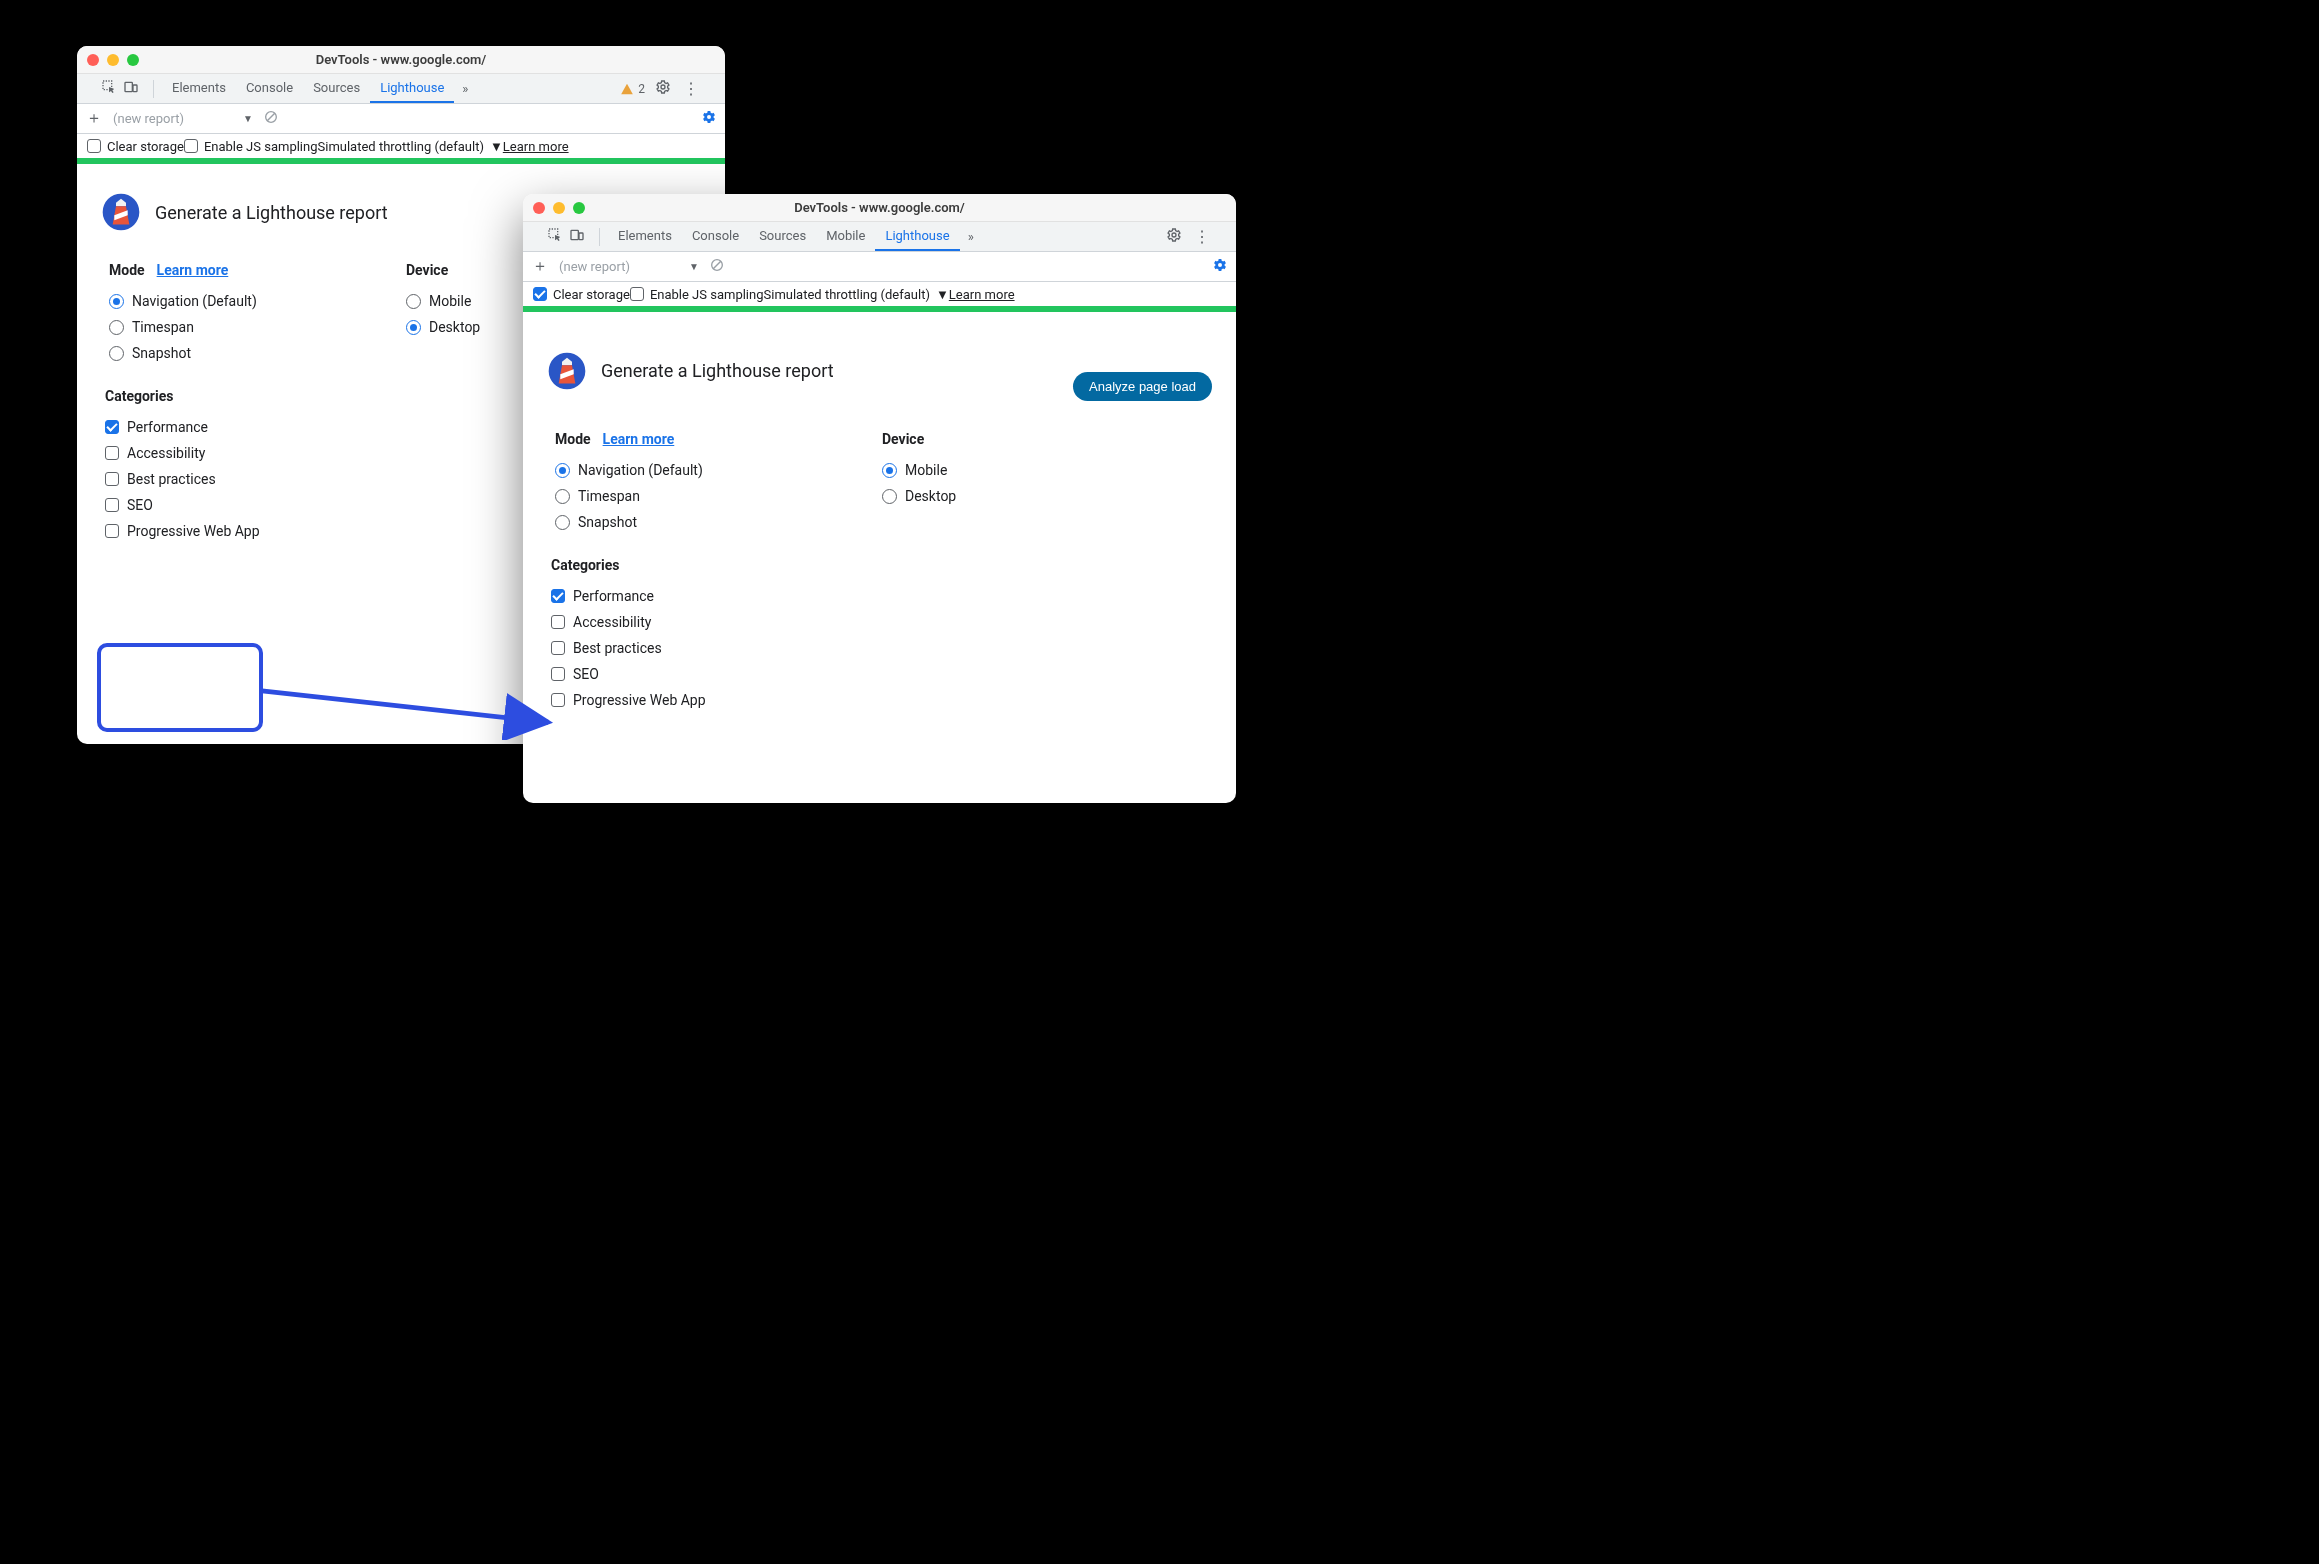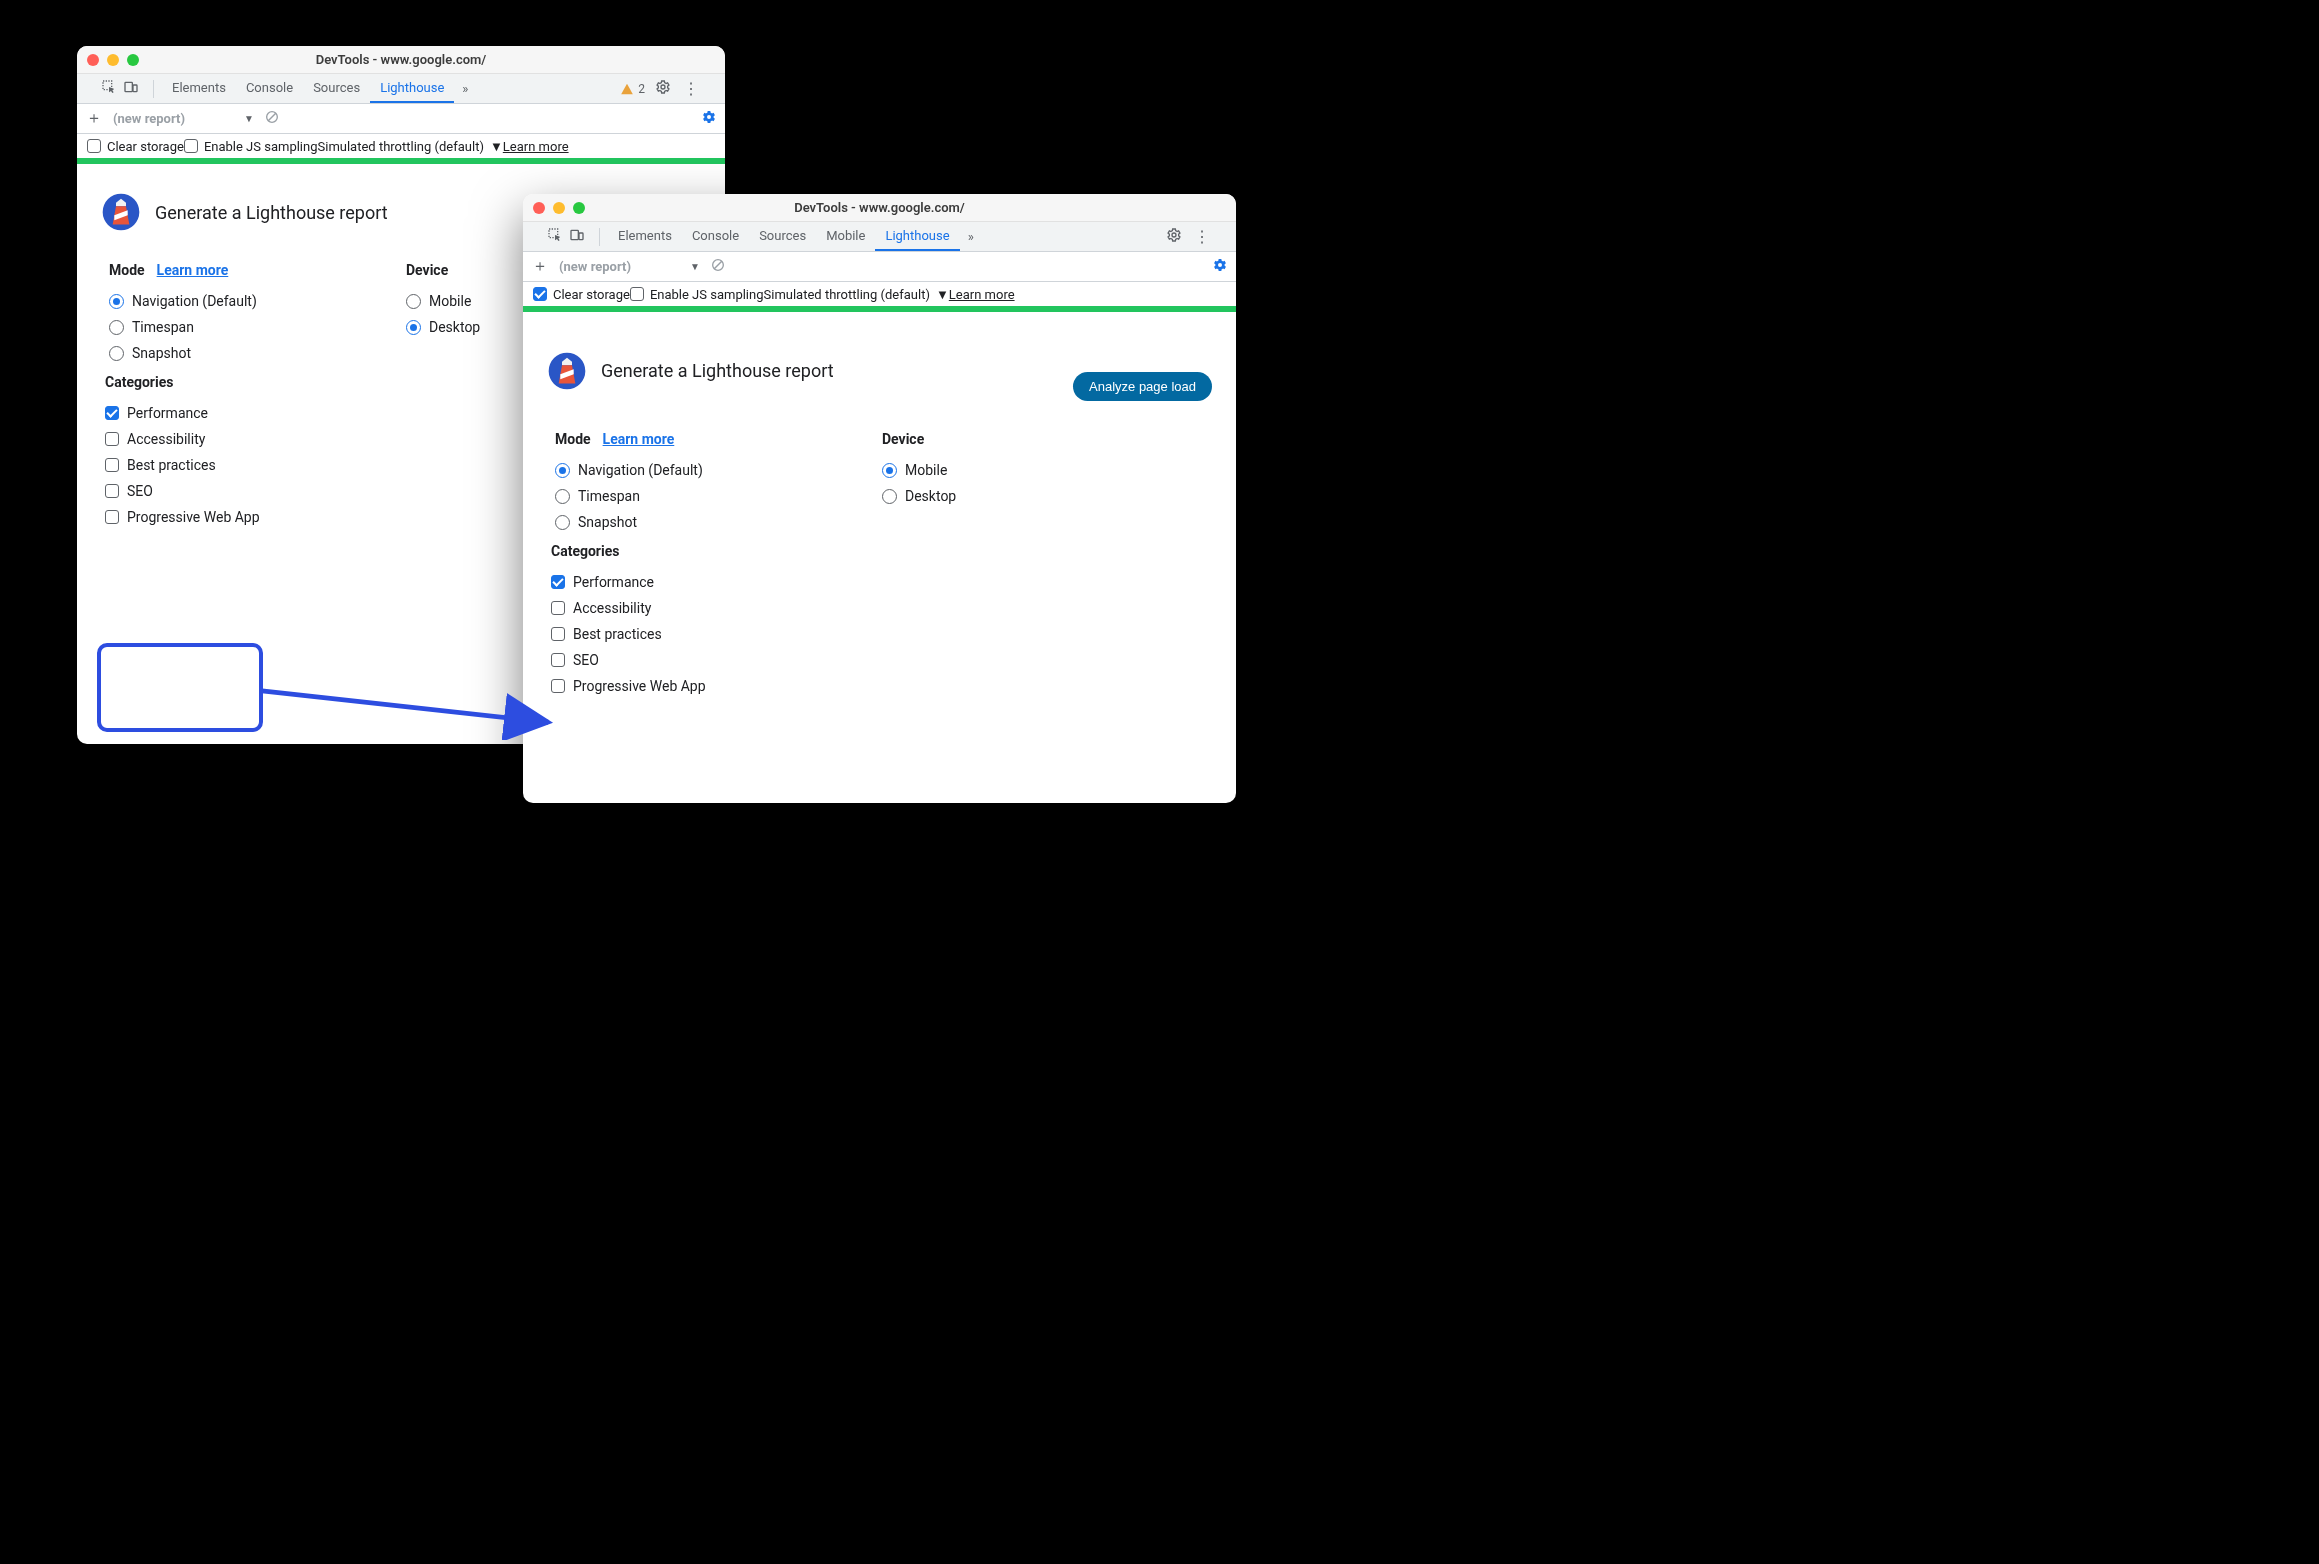--- a/index.html
+++ b/index.html
@@ -79,21 +79,21 @@
   .subbar {
     height: 30px;
     background: #fff;
     border-bottom: 1px solid #cfd4d9;
     display: flex;
     align-items: center;
     padding: 0 8px;
     gap: 10px;
   }
   .subbar .plus { font-size: 16px; color: #5f6368; width: 18px; text-align:center; cursor:pointer; }
-  .subbar .report-dd { color: #9aa0a6; font-size: 13px; display:flex; align-items:center; gap: 59px; cursor:pointer;font-weight:bold; }
+  .subbar .report-dd { color: #9aa0a6; font-size: 13px; display:flex; align-items:center; gap: 59px; cursor:pointer; }
   .subbar .caret-down { font-size: 10px; color: #5f6368; }
   .subbar .blocked svg { width: 16px; height: 16px; color: #9aa0a6; }
   .subbar .cog-right { margin-left: auto; }
   .subbar .cog-right svg { width: 16px; height: 16px; color: #1a73e8; }
 
   .flagsbar {
     height: 30px;
     background: #fff;
     border-bottom: 6px solid #22c55e;
     display: flex;
@@ -128,21 +128,21 @@
 
   .cols { display:flex; margin-left: 8px; margin-top: 10px; }
   .col1 { width: 297px; }
   .col2 { width: 198px; }
   .sec-title { font-weight: 700; font-size: 14px; margin-bottom: 10px; display:flex; gap: 12px; align-items:center; }
   .opt { display:flex; align-items:center; gap:8px; padding: 5px 0; font-size: 14px; cursor:pointer; }
   .radio { width: 15px; height: 15px; border-radius: 50%; border: 1.5px solid #5f6368; position:relative; }
   .radio.checked { border-color: #1a73e8; }
   .radio.checked::after { content:""; position:absolute; inset:3px; border-radius:50%; background:#1a73e8; }
 
-  .categories { margin-top: 8px; margin-left: 4px; }
+  .categories { margin-top: 22px; margin-left: 4px; }
   .plugins { margin-top: 22px; margin-left: 4px; }
 
   .highlight-box {
     position:absolute;
     border: 4px solid #2d4de0;
     border-radius: 10px;
     pointer-events: none;
   }
   .arrow-svg { position:absolute; pointer-events:none; }
 </style>

